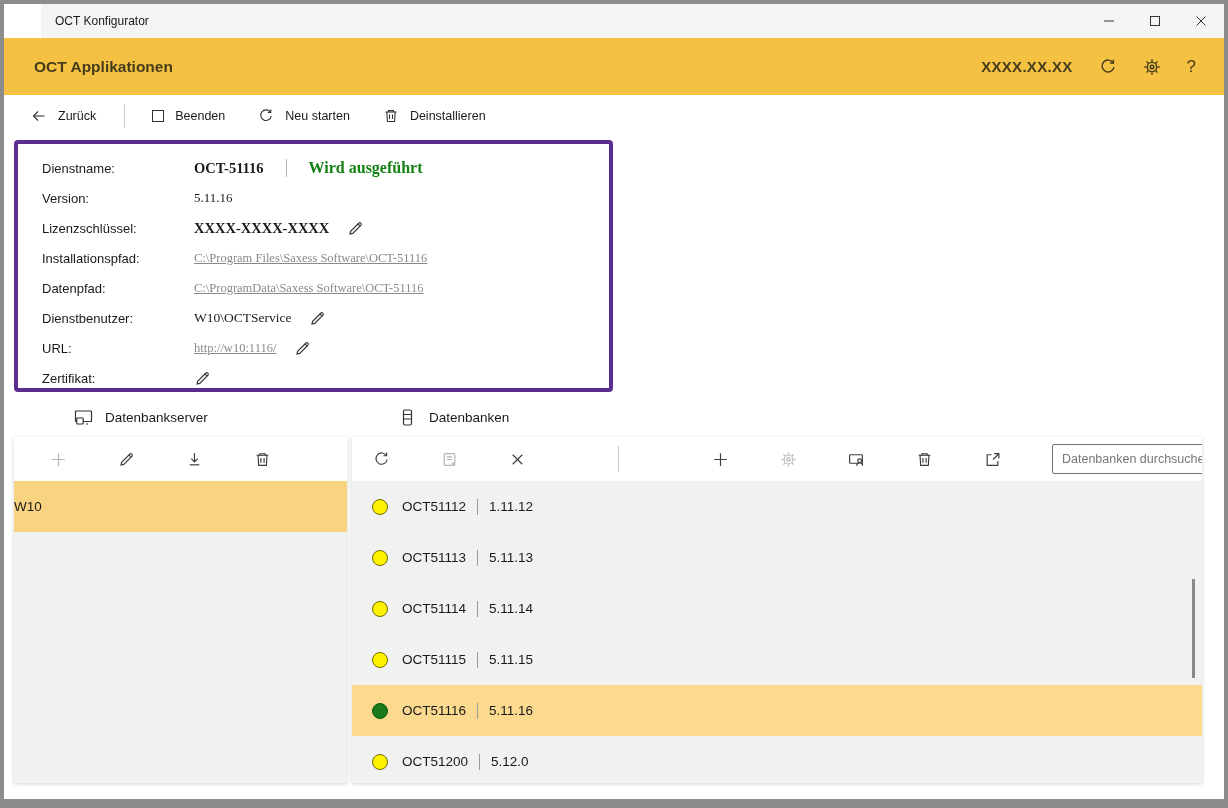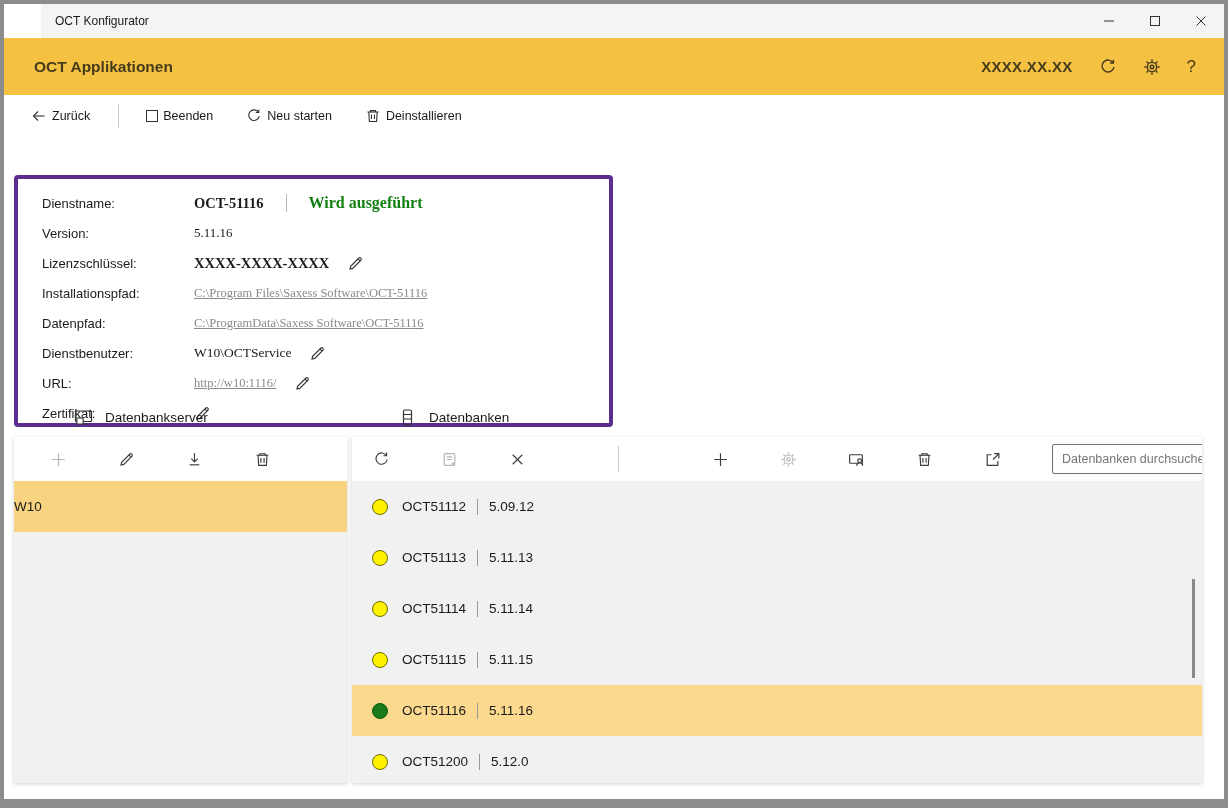--- a/index.html
+++ b/index.html
@@ -17,30 +17,30 @@
   .tb-btn svg{width:12px;height:12px;stroke:#333;stroke-width:1;fill:none;}
   
   .appheader{height:57px;background:var(--header-bg,#F5C142);display:flex;align-items:center;}
   .app-title{font-size:15.5px;font-weight:bold;color:#453C1C;padding-left:30px;flex:1;}
   .header-right{display:flex;align-items:center;gap:26px;padding-right:28px;color:#453C1C;}
   .app-version{font-size:15px;font-weight:bold;letter-spacing:.3px;}
   .header-right svg{width:18px;height:18px;stroke:#453C1C;fill:none;stroke-width:1.3;}
   .help-glyph{font-size:17px;color:#453C1C;}
   
   .actionbar{height:42px;background:#fff;display:flex;align-items:center;font-size:12.5px;}
-  .ab-btn{display:flex;align-items:center;gap:5px;cursor:default;}
+  .ab-btn{display:flex;align-items:center;gap:11px;cursor:default;}
   .ab-btn svg{width:16px;height:16px;stroke:#333;fill:none;stroke-width:1.1;}
   .stop-square{width:12px;height:12px;border:1px solid #333;display:inline-block;}
   .ab-divider{width:1px;height:24px;background:#c9c9c9;margin:0 27px 0 28px;}
   .ab-back{margin-left:27px;}
   .ab-gap{margin-left:33px;}
   
   .service-panel{
     position:absolute;left:10px;top:136px;width:599px;height:252px;background:#fff;
-    border:4px solid var(--accent-purple,#5B2D8E);border-radius:4px;padding:9px 0 0 24px;margin-top:35px;
+    border:4px solid var(--accent-purple,#5B2D8E);border-radius:4px;padding:9px 0 0 24px;
   }
   .srow{display:grid;grid-template-columns:152px 1fr;align-items:center;height:30px;font-size:13px;}
   .srow .lab{color:#1a1a1a;}
   .srow .val{display:flex;align-items:center;gap:18px;font-family:Liberation Serif, serif;}
   .v-strong{font-size:14.5px;font-weight:bold;}
   .v-status{font-size:16px;font-weight:bold;color:var(--status-green,#128112);}
   .v-plain{font-size:13px;}
   .v-user{font-size:13.5px;}
   .v-link{font-size:12.5px;color:var(--link-gray,#8A8A8A);text-decoration:underline;}
   .v-sep{width:1px;height:18px;background:#b5b5b5;margin:0 4px;}
@@ -319,21 +319,21 @@
           <path d="M9.5 2.5H14V7"></path>
           <path d="M13.7 2.8 8.5 8"></path>
         </svg>
       <input class="search-box" type="text" placeholder="Datenbanken durchsuchen..." style="">
     </div>
     <div class="plist">
       <div class="db-row">
         <span class="dot" style="background-color: rgb(255, 242, 0); border-color: rgb(111, 111, 0);"></span>
         <span>OCT51112</span>
         <span class="db-sep"></span>
-        <span>5.09.12</span>
+        <span>1.11.12</span>
       </div>
       <div class="db-row">
         <span class="dot" style="background-color: rgb(255, 242, 0); border-color: rgb(111, 111, 0);"></span>
         <span>OCT51113</span>
         <span class="db-sep"></span>
         <span>5.11.13</span>
       </div>
       <div class="db-row">
         <span class="dot" style="background-color: rgb(255, 242, 0); border-color: rgb(111, 111, 0);"></span>
         <span>OCT51114</span>

